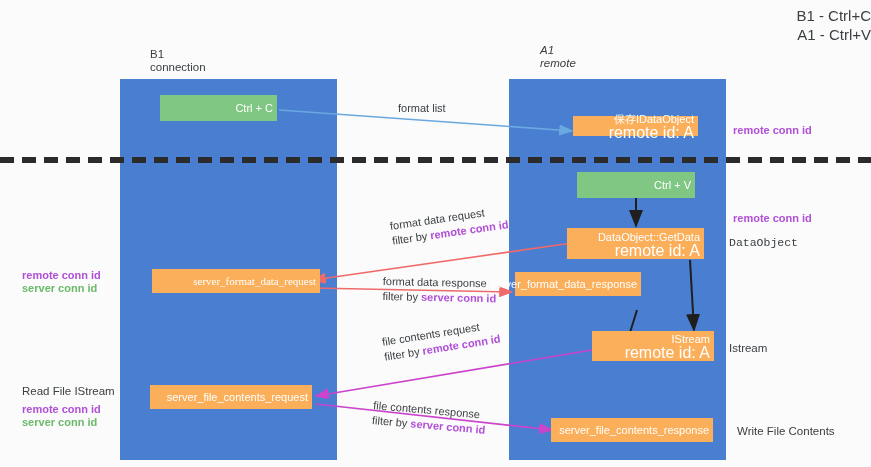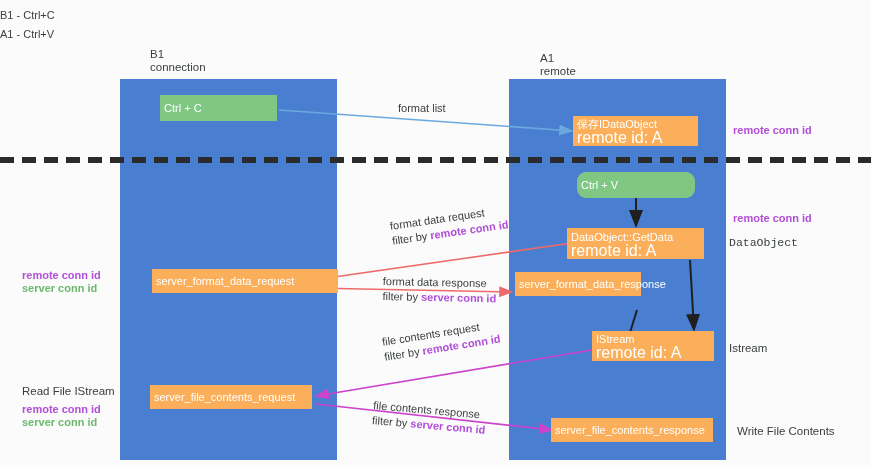--- a/index.html
+++ b/index.html
@@ -11,39 +11,39 @@
     position:relative;
     width:871px;height:467px;
     background:#fbfbfb;
     overflow:hidden;
   }
   .abs{position:absolute;}
 
   
   #title{
     left:0;top:6px;width:871px;
-    text-align:left;
-    font-size:11px;color:#3c4043;
+    text-align:right;
+    font-size:15px;color:#3c4043;
     line-height:19px;
   }
   #title div{white-space:pre;}
 
   
   .col-head{
     font-size:11.5px;color:#3c4043;line-height:13px;
   }
 
   
   .lane{background:#4a7ed0;}
 
   
   .node{
     box-sizing:border-box;
     display:flex;flex-direction:column;
-    align-items:flex-start;justify-content:center;
+    align-items:flex-end;justify-content:center;
     color:#ffffff;
     font-size:11px;line-height:13px;
     text-align:center;
     padding:9px 4px;
   }
   .node.green{background:#81c784;}
   .node.orange{background:#fbaf5a;}
   .node .l2{font-size:16px;}
 
   
@@ -75,21 +75,21 @@
 
   <div id="title" class="abs">
     <div>B1 - Ctrl+C</div>
     <div>A1 - Ctrl+V</div>
   </div>
 
   <div class="abs col-head" style="left:150px;top:48px;width:200px;">
     <div>B1</div>
     <div>connection</div>
   </div>
-  <div class="abs col-head" style="left:540px;top:52px;width:200px;">
+  <div class="abs col-head" style="left:540px;top:44px;width:200px;font-style:italic;">
     <div>A1</div>
     <div>remote</div>
   </div>
 
   <div class="abs lane" style="left:120px;top:79px;width:217px;height:381px;"></div>
   <div class="abs lane" style="left:509px;top:79px;width:217px;height:381px;"></div>
 
   <svg class="overlay">
     <defs>
       <marker id="ar-blue" markerWidth="9" markerHeight="7" refX="8" refY="3.5" orient="auto">
@@ -120,35 +120,35 @@
 
     <line x1="592" y1="350" x2="316" y2="396" stroke="#cc44cc" stroke-width="1.6" marker-end="url(#ar-mag)"></line>
 
     <line x1="316" y1="404" x2="552" y2="430" stroke="#cc44cc" stroke-width="1.6" marker-end="url(#ar-mag)"></line>
   </svg>
 
   <div class="abs node green" style="left:160px;top:95px;width:117px;height:26px;">
     <div>Ctrl + C</div>
   </div>
 
-  <div class="abs node orange" style="left:573px;top:116px;width:125px;height:30px;">
+  <div class="abs node orange" style="left:573px;top:116px;width:125px;height:20px;">
     <div>保存IDataObject</div>
     <div class="l2">remote id: A</div>
   </div>
 
-  <div class="abs node green" style="left:577px;top:172px;width:118px;height:26px;border-radius:9px;">
+  <div class="abs node green" style="left:577px;top:172px;width:118px;height:26px;">
     <div>Ctrl + V</div>
   </div>
 
   <div class="abs node orange" style="left:567px;top:228px;width:137px;height:31px;">
     <div>DataObject::GetData</div>
     <div class="l2">remote id: A</div>
   </div>
 
-  <div class="abs node orange" style="left:152px;top:269px;width:186px;height:24px;">
+  <div class="abs node orange" style="left:152px;top:269px;width:168px;height:24px;font-family:Liberation Serif, serif;">
     <div>server_format_data_request</div>
   </div>
 
   <div class="abs node orange" style="left:515px;top:272px;width:126px;height:24px;">
     <div>server_format_data_response</div>
   </div>
 
   <div class="abs node orange" style="left:592px;top:331px;width:122px;height:30px;">
     <div>IStream</div>
     <div class="l2">remote id: A</div>

